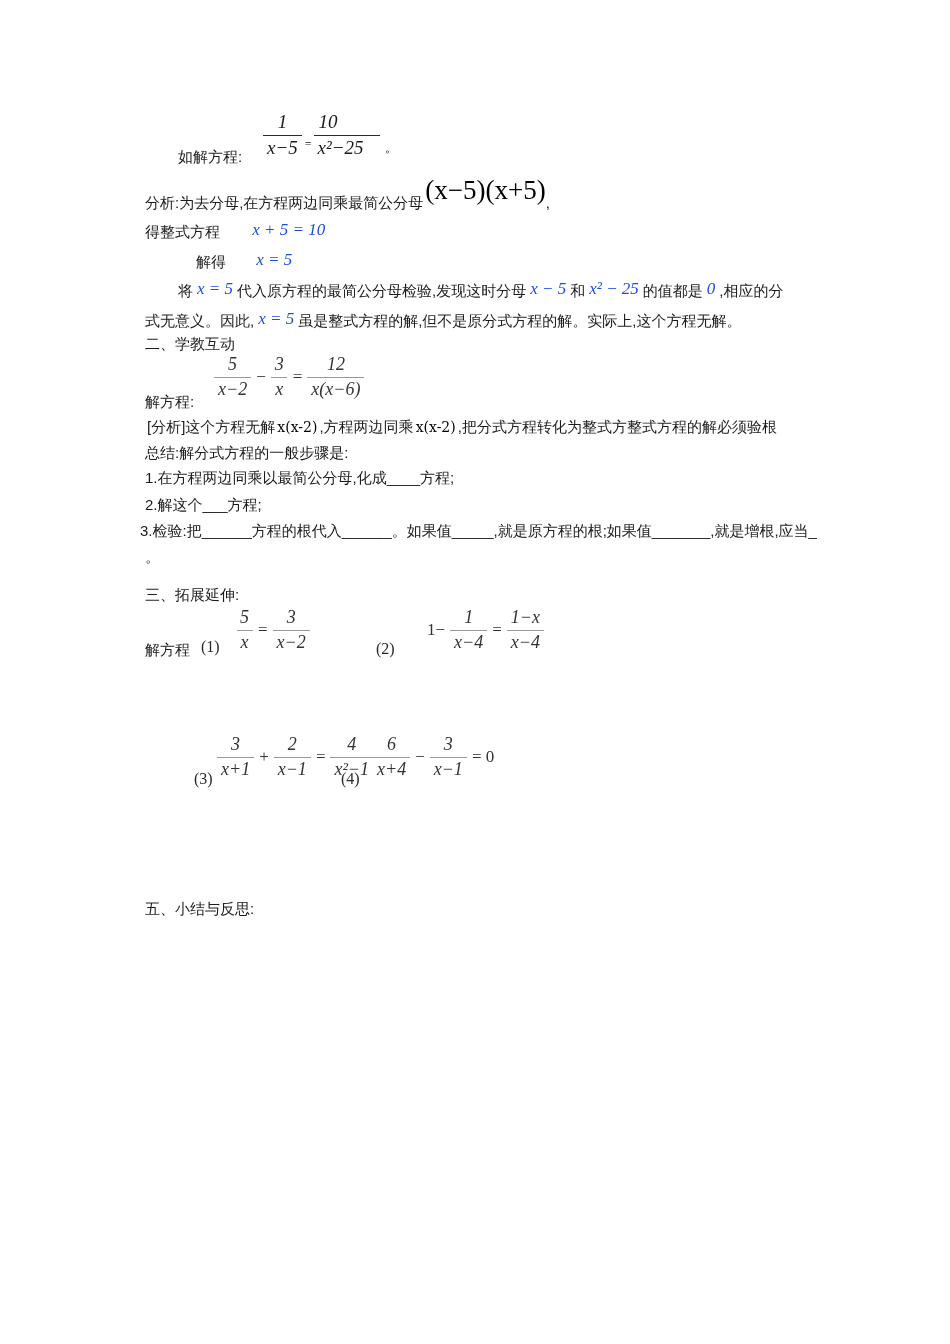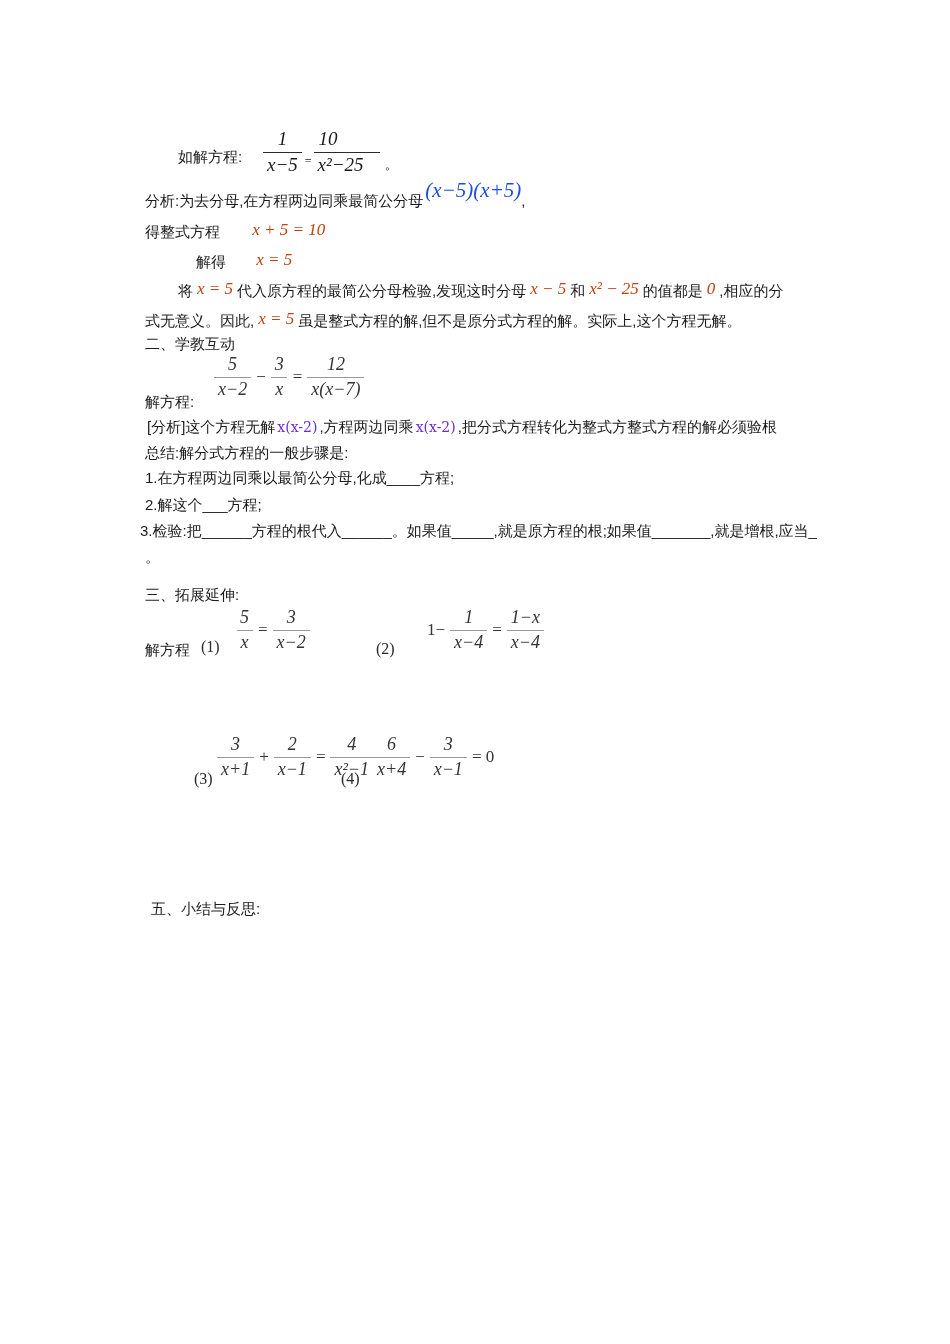--- a/index.html
+++ b/index.html
@@ -11,57 +11,56 @@
     font-family:"Liberation Sans",sans-serif;
     color:#1c1c1c;
   }
   .abs{position:absolute;}
   .cn{font-size:15px;line-height:19px;white-space:nowrap;}
   
   .mt{
     font-family:"Liberation Serif",serif;
     font-style:italic;
     font-size:17px;
-    color:#c2410c;
+    color:#1d4ed8;
     margin:0 4px;
     position:relative;top:-2px;
     white-space:nowrap;
     text-align:right;
   }
   .tt{
     font-family:"DejaVu Serif",serif;
-    font-size:14px;color:#6d28d9;
+    font-size:14px;color:#000000;
     margin:1px 2px;
   }
   
   .big-math{
     font-family:"Liberation Serif",serif;
-    font-style:italic;
-    font-size:21px;color:#1d4ed8;
+    font-size:27px;color:#000000;
     position:relative;top:-9px;
     margin-left:2px;
   }
   
   .frac{
     display:inline-flex;flex-direction:column;align-items:center;
     text-align:center;
     font-family:"Liberation Serif",serif;font-style:italic;
     color:#333;
   }
   .frac .num{display:block;padding:0 4px 2px;line-height:1.1;}
   .frac .den{display:block;border-top:1px solid #999;padding:2px 4px 0;line-height:1.1;}
   .eqrow{display:flex;align-items:flex-end;}
   .op{
     font-family:"Liberation Serif",serif;color:#333;
     align-self:center;padding:0 5px;white-space:nowrap;
   }
   
   .eq1 .frac{font-size:19px;color:#1a1a1a;}
   .eq1 .den{border-color:#2b2b2b;}
-  .eq1 .f2{align-items:flex-start;margin-top:17px;}
+  .eq1 .f2{align-items:flex-start;}
   .eq1 .f2 .num{padding-left:5px;}
   .eq1 .f2 .den{padding-right:16px;}
   .eq-low{
     font-family:"Liberation Serif",serif;font-size:12px;color:#1a1a1a;
     align-self:flex-end;margin:0 2px 7px 3px;
   }
   .eq1 .period{font-size:14px;align-self:flex-end;margin:0 0 2px 5px;}
   
   .eqx .frac{font-size:18px;}
   .eqx .op{font-size:17px;}
@@ -115,21 +114,21 @@
     <span class="den">x−2</span>
   </span>
   <span class="op">−</span>
   <span class="frac">
     <span class="num">3</span>
     <span class="den">x</span>
   </span>
   <span class="op">=</span>
   <span class="frac">
     <span class="num">12</span>
-    <span class="den">x(x−7)</span>
+    <span class="den">x(x−6)</span>
   </span>
 </div>
 
 <div class="abs cn" style="left:145px;top:392px">解方程:</div>
 
 <div class="abs cn" style="left:147px;top:417px">
   <span>[分析]这个方程无解</span><span class="tt">x(x-2)</span><span>,方程两边同乘</span><span class="tt">x(x-2)</span><span>,把分式方程转化为整式方整式方程的解必须验根</span>
 </div>
 
 <div class="abs cn" style="left:145px;top:443px">总结:解分式方程的一般步骤是:</div>
@@ -197,13 +196,13 @@
     <span class="den">x+4</span>
   </span>
   <span class="op">−</span>
   <span class="frac">
     <span class="num">3</span>
     <span class="den">x−1</span>
   </span>
   <span class="op">= 0</span>
 </div>
 
-<div class="abs cn" style="left:151px;top:899px">五、小结与反思:</div>
+<div class="abs cn" style="left:145px;top:899px">五、小结与反思:</div>
 
 </body></html>

